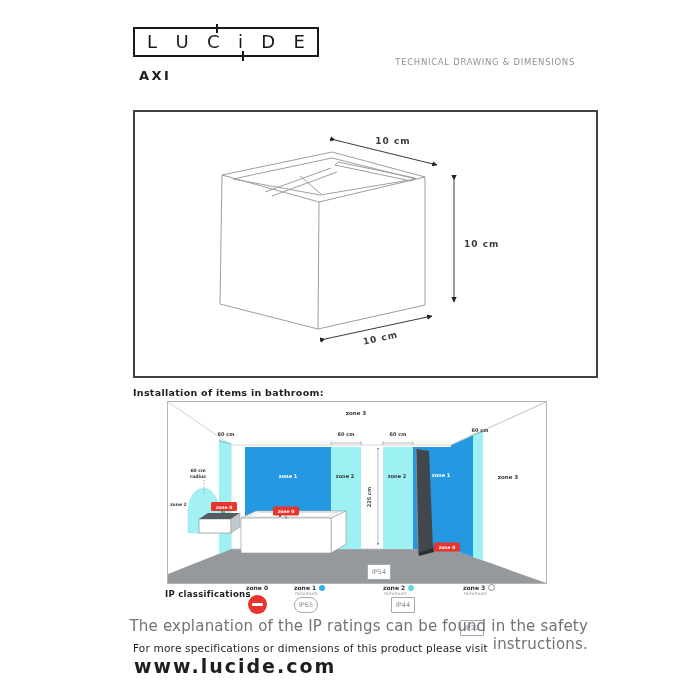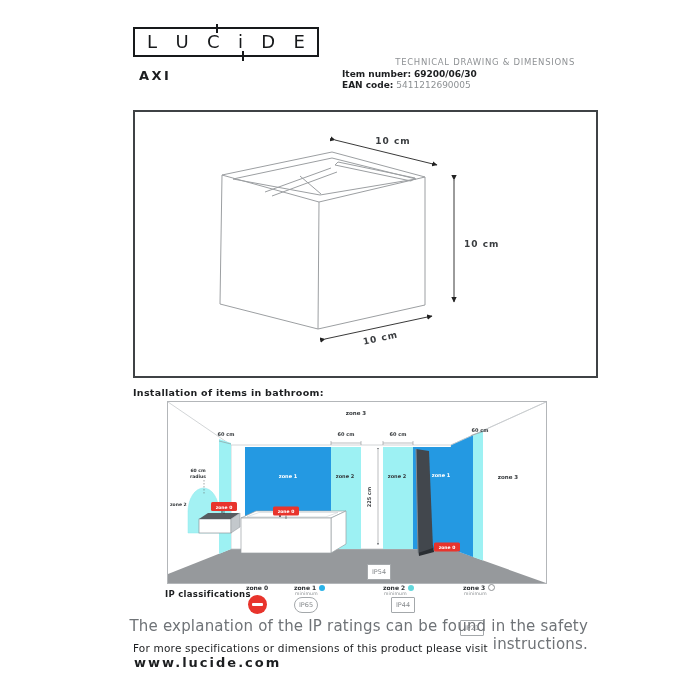--- a/index.html
+++ b/index.html
@@ -38,21 +38,21 @@
   .dot-teal{background:#62d8dc;}
   .dot-outline{background:#fff;border:1px solid #8f9295;width:5px;height:5px;}
   .ip-min{font-size:4.5px;color:#85898c;letter-spacing:.2px;}
   .ip-box{display:inline-block;width:22px;height:14px;border:1px solid #a4a8ab;border-radius:1px;
           background:#fff;font-size:6.5px;line-height:14px;text-align:center;color:#85898c;}
   .prohibit{width:19px;height:19px;border-radius:50%;background:#e8342c;position:relative;}
   .prohibit .bar{position:absolute;left:4px;top:8px;width:11px;height:3px;background:#fff;border-radius:1px;}
 
   .ip-note{left:88px;top:617px;width:500px;text-align:right;font-size:15px;color:#6f7377;letter-spacing:.2px;}
   .footer-line1{left:133px;top:642px;font-size:10.5px;font-weight:400;letter-spacing:.2px;}
-  .footer-line2{left:134px;top:655px;font-size:13px;font-weight:700;letter-spacing:2px;}
+  .footer-line2{left:134px;top:655px;font-size:19px;font-weight:700;letter-spacing:2px;}
 </style>
 </head>
 <body>
 
 <div class="page">
 
   <div class="abs logo-box">
     <span class="logo-letter">L</span>
     <span class="logo-letter">U</span>
     <span class="logo-letter">C</span>
@@ -61,30 +61,20 @@
     <span class="logo-letter">E</span>
     <span class="abs logo-gap-top"></span>
     <span class="abs logo-c-accent"></span>
     <span class="abs logo-gap-bottom"></span>
     <span class="abs logo-i-tail"></span>
   </div>
 
   <div class="abs product-name">AXI</div>
   <div class="abs doc-title">TECHNICAL DRAWING &amp; DIMENSIONS</div>
 
-  <div class="abs item-block">
-    <div>
-      <span class="lbl">Item number:</span>
-      <span class="val-bold">69200/06/30</span>
-    </div>
-    <div>
-      <span class="lbl">EAN code:</span>
-      <span class="val-gray">5411212690005</span>
-    </div>
-  </div>
 
   <div class="abs tech-frame">
     <svg width="431" height="264" viewBox="0 0 431 264">
       <defs>
         <marker id="arrA" orient="auto" markerWidth="7" markerHeight="7" refX="5.5" refY="3">
           <path d="M0,0 L6,3 L0,6 Z" fill="#222"></path>
         </marker>
       </defs>
 
       <g stroke="#9c9fa2" stroke-width="1" fill="none">

